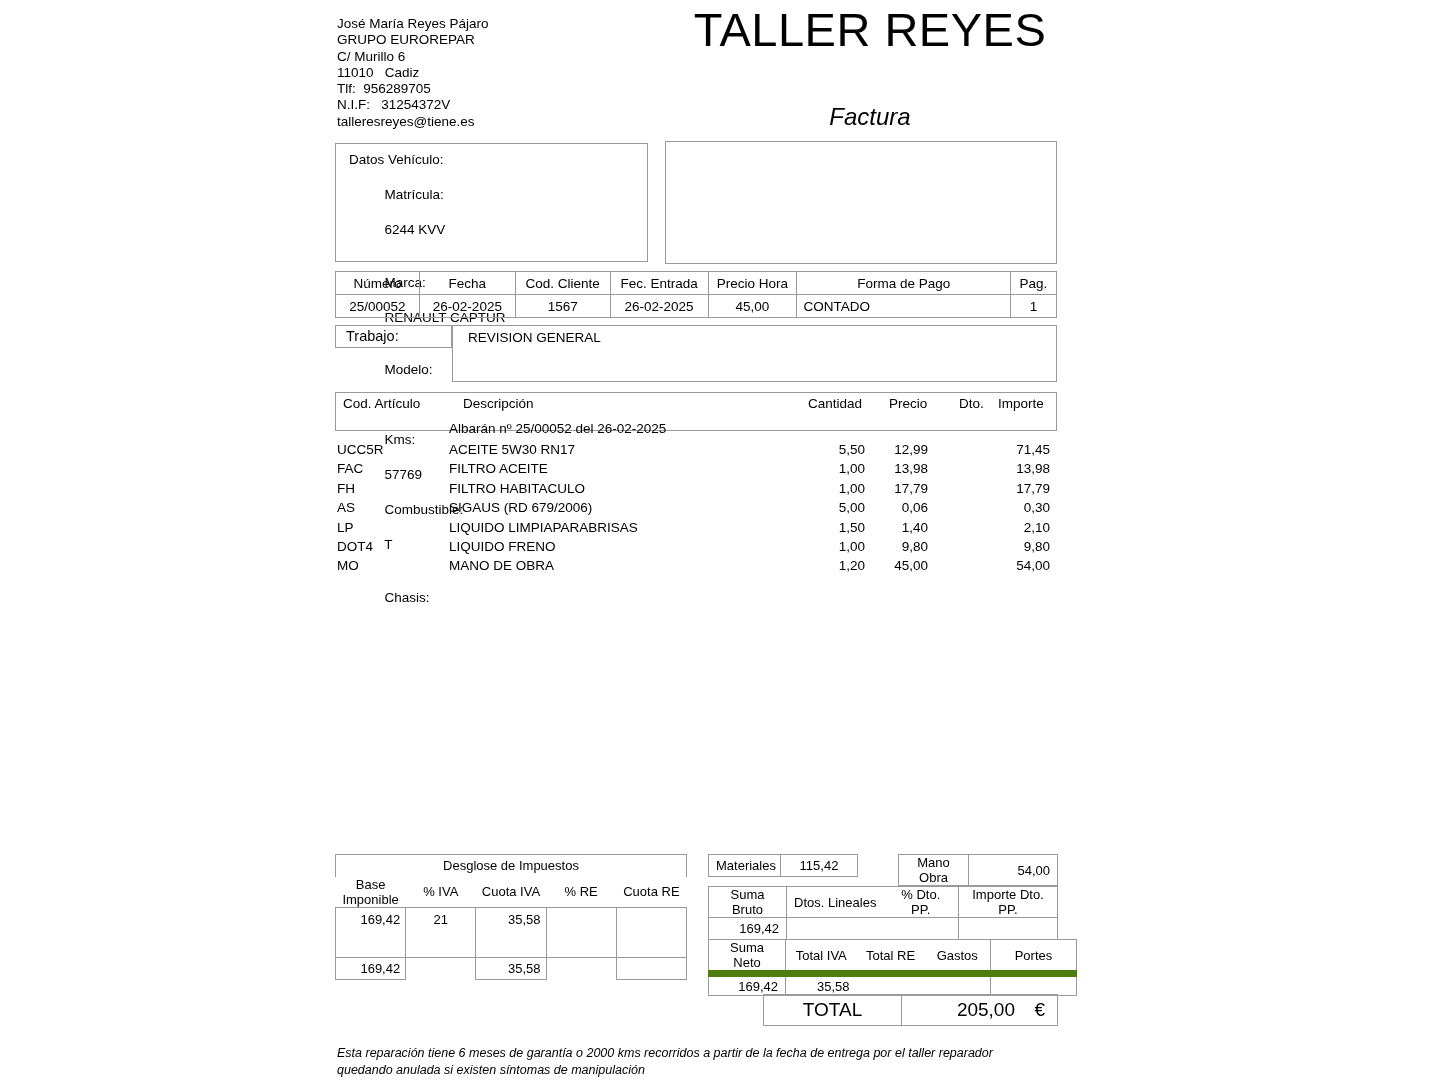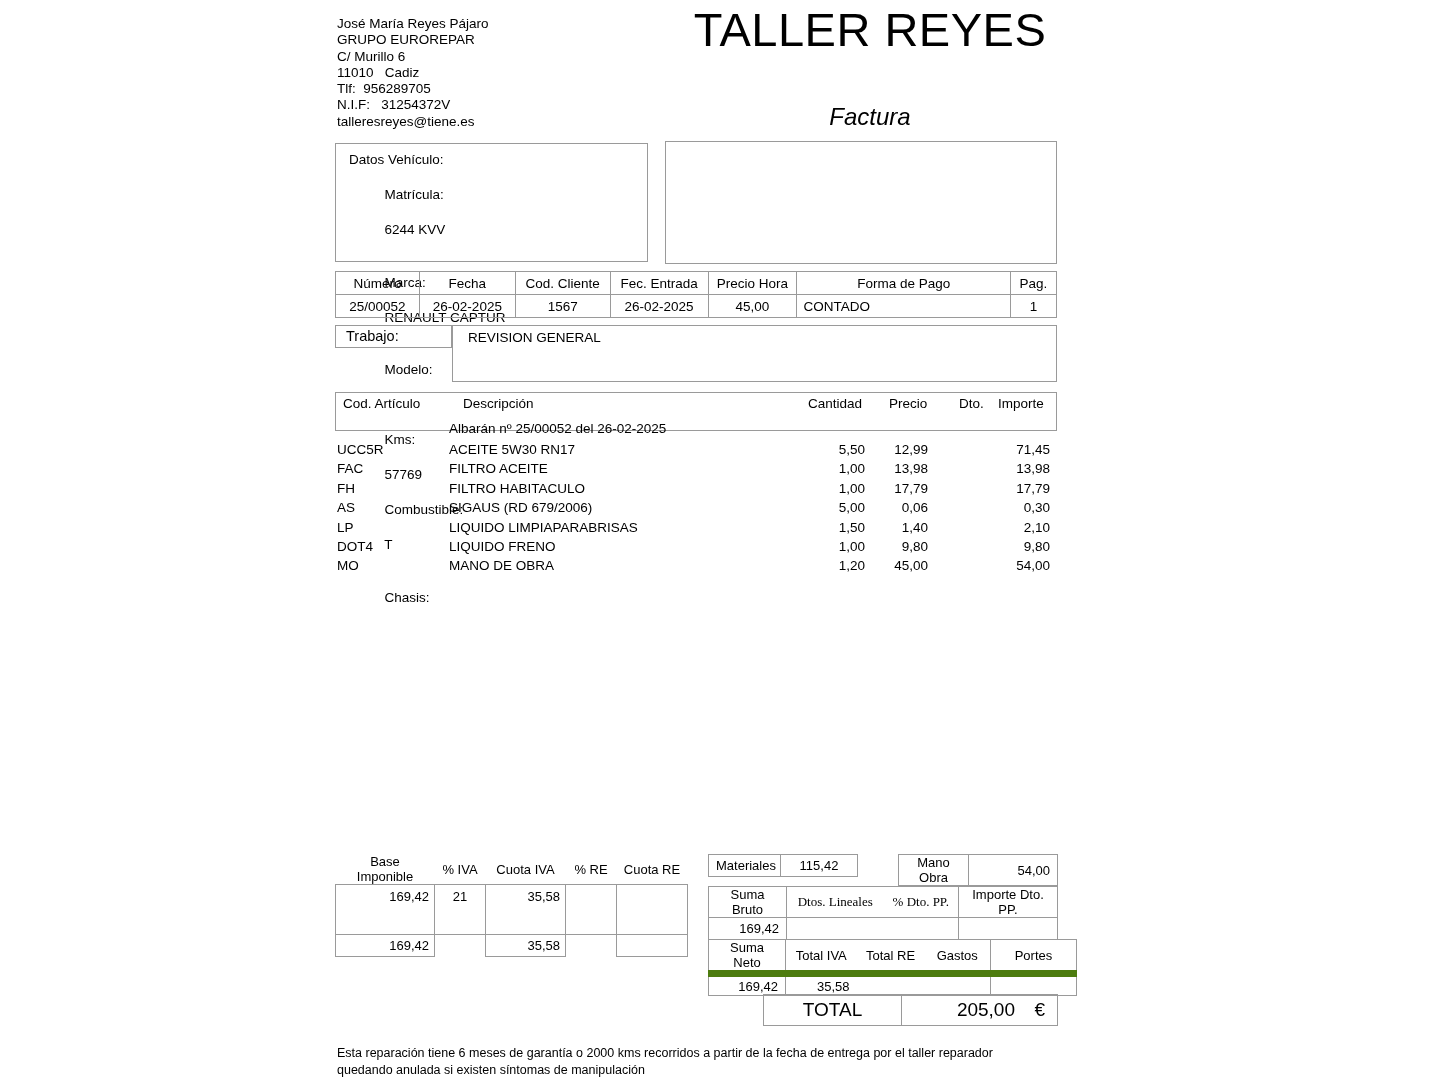--- a/index.html
+++ b/index.html
@@ -193,21 +193,21 @@
   }
   .tbl td.ctr { text-align: center; }
   .tbl td.rt  { text-align: right; }
 
   #mat-table  { left: 708px; top: 854px; width: 149px; }
   #mano-table { left: 898px; top: 854px; width: 159px; }
 
   #bruto-table { left: 708px; top: 886px; width: 349px; }
   #bruto-table td { height: 22px; }
   #bruto-table .hdr td { text-align: center; border-bottom: 1px solid #9a9a9a; }
-  #bruto-table .hdr td.seam { border-left: none; border-right: none; font-family: Liberation Serif, serif; }
+  #bruto-table .hdr td.seam { border-left: none; border-right: none; }
   #bruto-table .val td { border-top: none; text-align: right; }
   #bruto-table .val td.seam { border-left: none; border-right: none; }
 
   #neto-table { left: 708px; top: 939px; width: 349px; }
   #neto-table .hdr td { text-align: center; border-bottom: 7px solid #4d7c0f; }
   #neto-table .hdr td.seam { border-left: none; border-right: none; }
   #neto-table .val td { border-top: none; text-align: right; }
   #neto-table .val td.seam { border-left: none; border-right: none; }
 
   #total-table { left: 763px; top: 994px; width: 294px; }
@@ -216,20 +216,21 @@
   #total-table td.amt { text-align: right; padding-right: 42px; position: relative; }
   #total-table td.amt .eur { position: absolute; right: 12px; }
 
   
   #footer-note {
     left: 337px;
     top: 1045px;
     width: 720px;
     font-size: 12.5px;
     line-height: 16.5px;
+    font-style: italic;
   }
 </style>
 </head>
 <body>
 
 <div class="page">
 
   <div class="abs" id="company-block">
     <div class="ln">José María Reyes Pájaro</div>
     <div class="ln">GRUPO EUROREPAR</div>
@@ -370,20 +371,23 @@
           <span class="qty">1,20</span>
           <span class="price">45,00</span>
           <span class="dto"></span>
           <span class="imp">54,00</span>
         </div>
       </div>
   </div>
 
   <table class="abs" id="tax-table">
     <tbody>
+        <tr class="title-row">
+      <td colspan="5">Desglose de Impuestos</td>
+    </tr>
     <tr class="hdr-row">
       <td class="nb" style="width:99px">Base Imponible</td>
       <td class="nb" style="width:51px">% IVA</td>
       <td class="nb" style="width:80px">Cuota IVA</td>
       <td class="nb" style="width:51px">% RE</td>
       <td class="nb" style="width:71px">Cuota RE</td>
     </tr>
     <tr class="val-row">
       <td>169,42</td>
       <td class="ctr">21</td>

